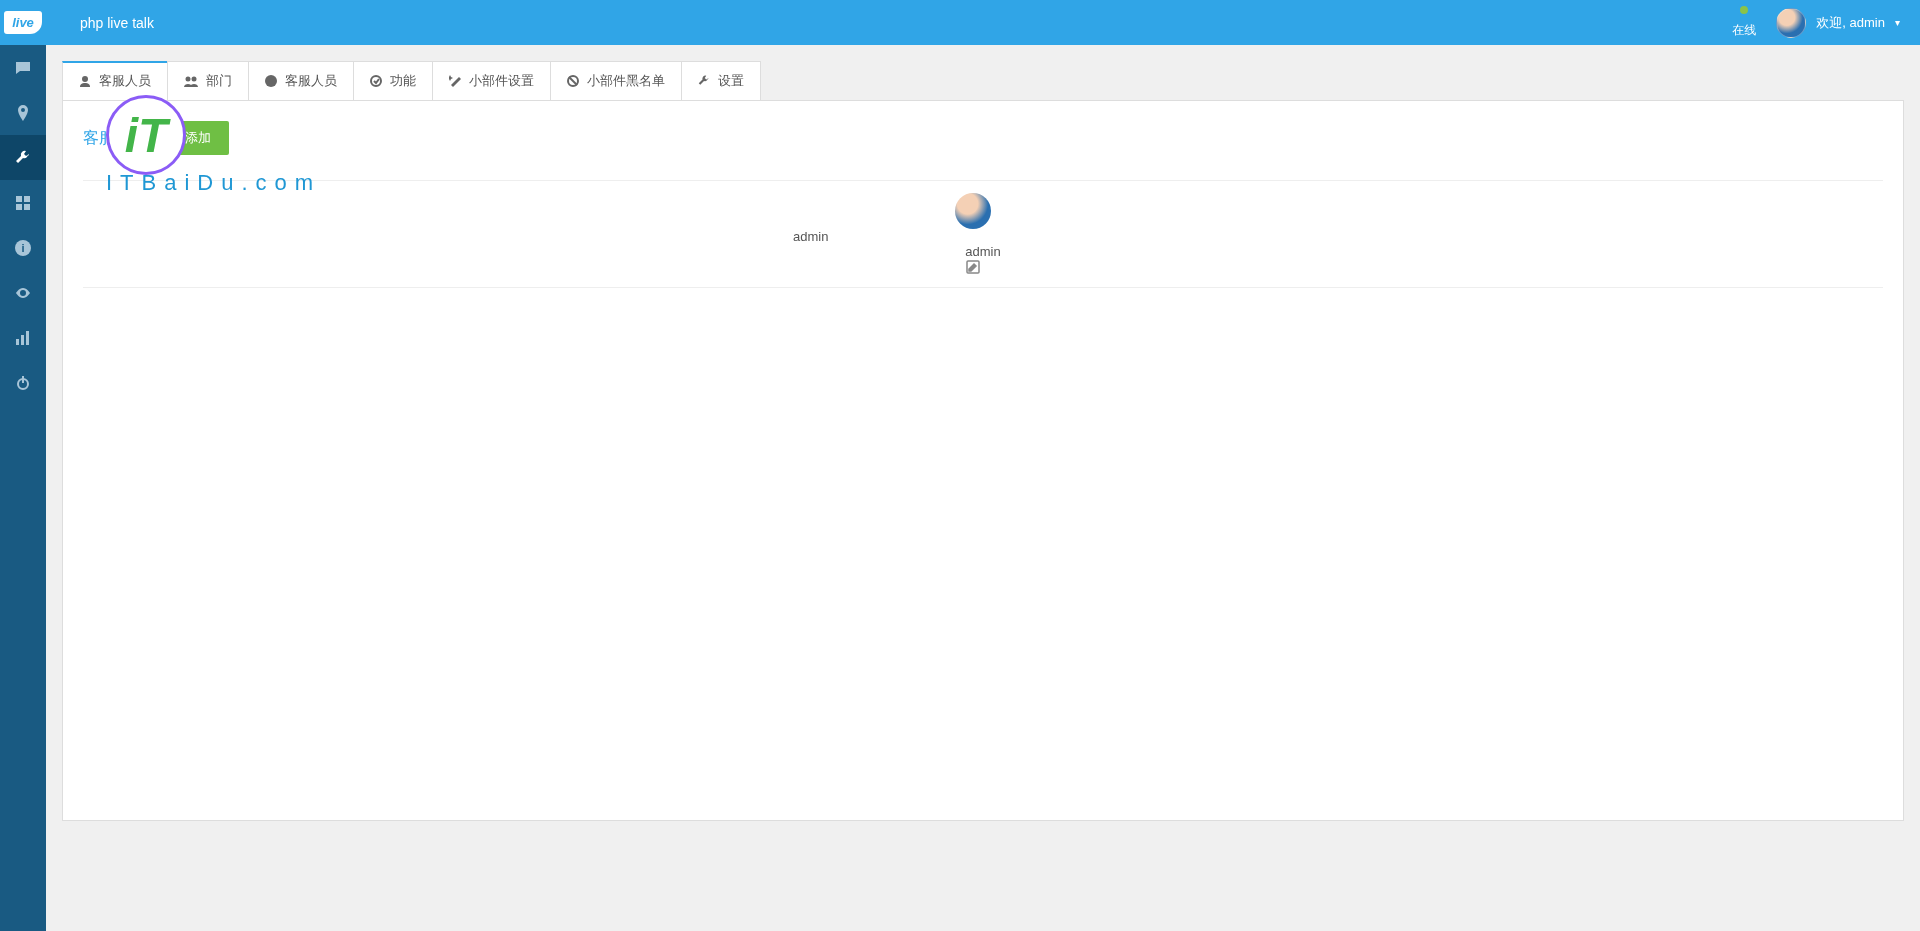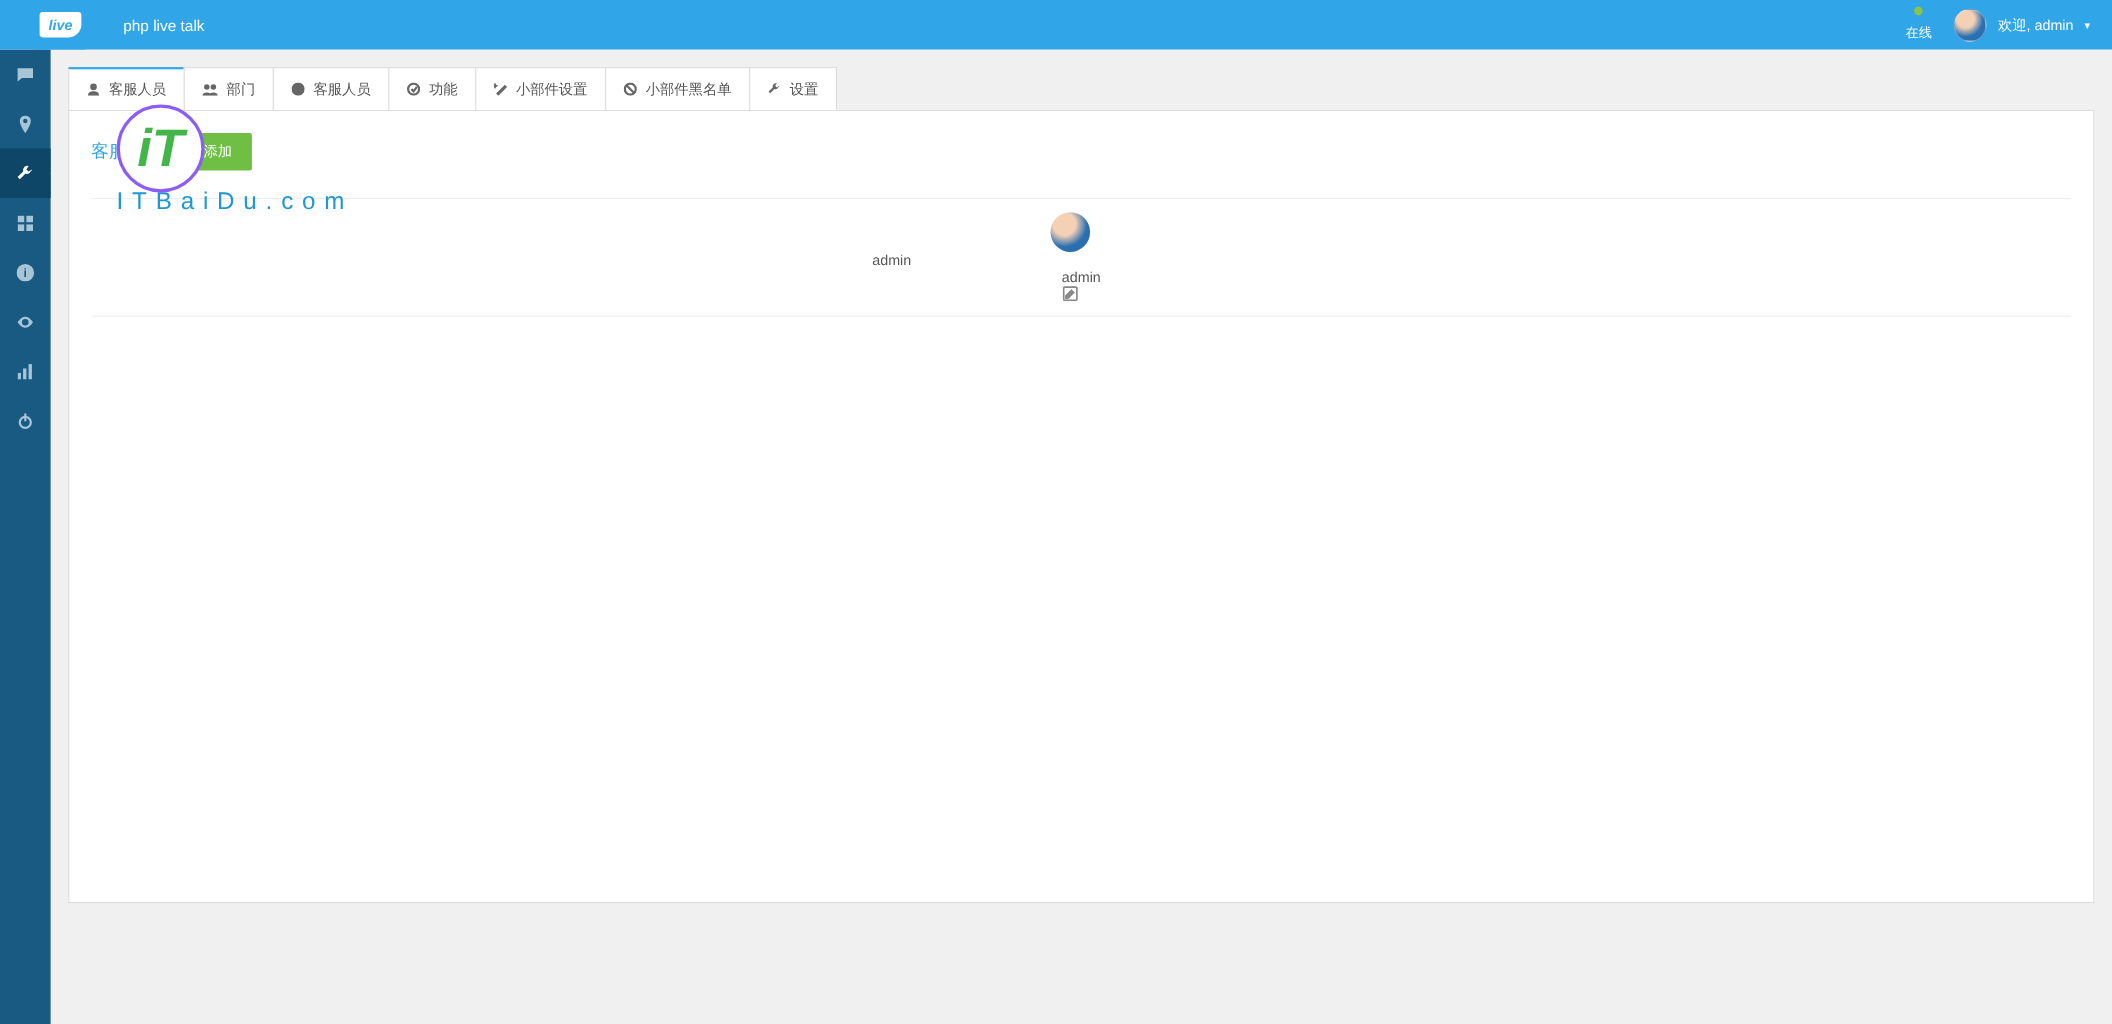--- a/index.html
+++ b/index.html
@@ -1,20 +1,20 @@
 <!DOCTYPE html>
 <html><head>
   <meta charset="utf-8">
   <style>
     * { margin: 0; padding: 0; box-sizing: border-box; }
     body { font-family: -apple-system, BlinkMacSystemFont, "Segoe UI", Arial, sans-serif; background: #f0f0f0; height: 931px; width: 1920px; overflow: hidden; }
     
     .header { height: 45px; background: #30a5e7; display: flex; align-items: center; justify-content: space-between; padding: 0 20px 0 0; position: relative; z-index: 10; }
     .header-left { display: flex; align-items: center; }
-    .logo { width: 46px; height: 45px; background: #30a5e7; display: flex; align-items: center; justify-content: center; margin-left: 32px; }
+    .logo { width: 46px; height: 45px; background: #30a5e7; display: flex; align-items: center; justify-content: center; }
     .logo-box { background: #fff; color: #30a5e7; font-style: italic; font-size: 13px; font-weight: bold; padding: 4px 8px; border-radius: 3px 3px 12px 3px; position: relative; }
     .app-title { color: #fff; margin-left: 34px; font-size: 14px; }
     .header-right { display: flex; align-items: center; gap: 20px; }
     .status { display: flex; align-items: center; gap: 8px; color: #fff; font-size: 12px; flex-direction: column; }
     .status-dot { width: 8px; height: 8px; border-radius: 50%; background: #8bc34a; }
     .user-section { display: flex; align-items: center; gap: 10px; color: #fff; font-size: 13px; cursor: pointer; }
     .avatar { width: 30px; height: 30px; border-radius: 50%; background: radial-gradient(circle at 35% 30%, #f4d0b5 0%, #f4d0b5 30%, #2a6fb0 60%); border: 1px solid rgba(255,255,255,0.3); }
     .chevron { font-size: 10px; color: #fff; }
     
     .layout { display: flex; height: calc(931px - 45px); }

